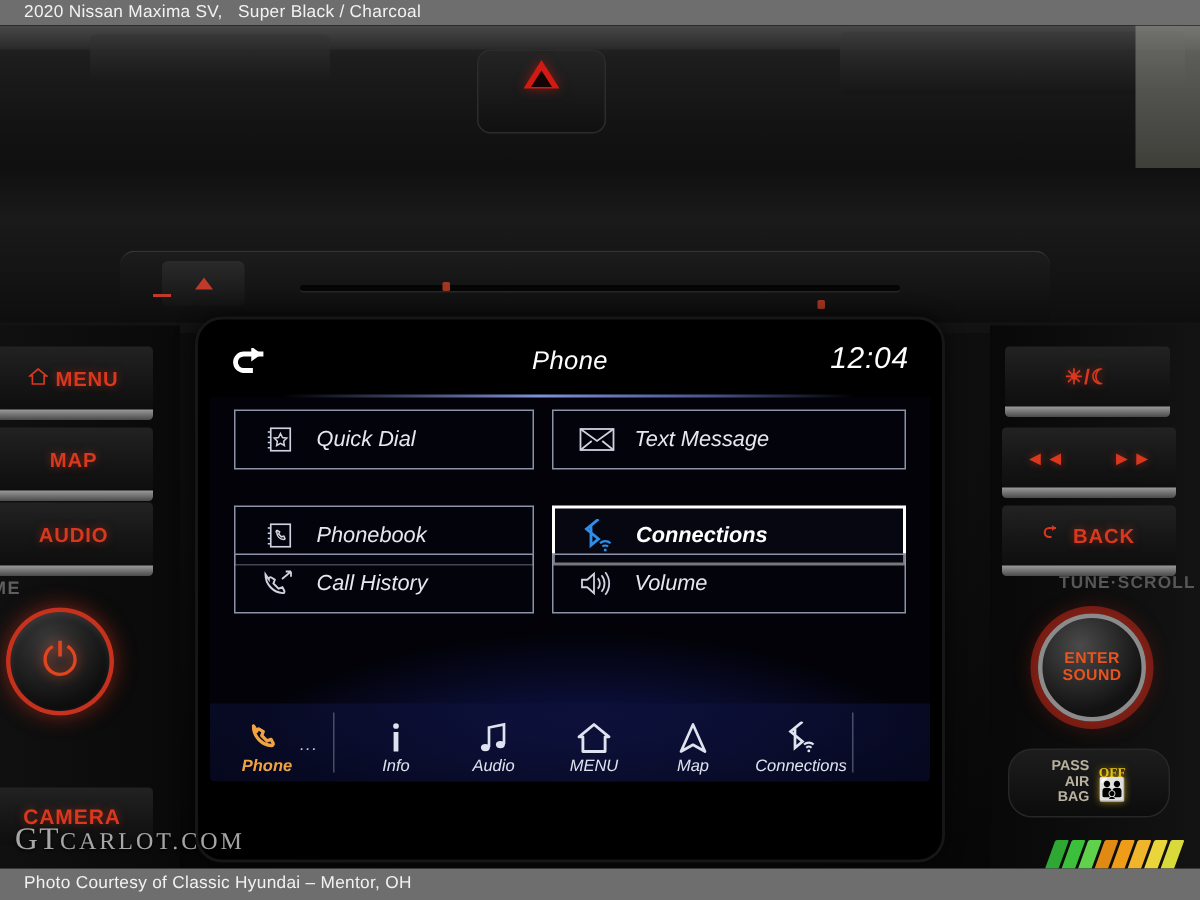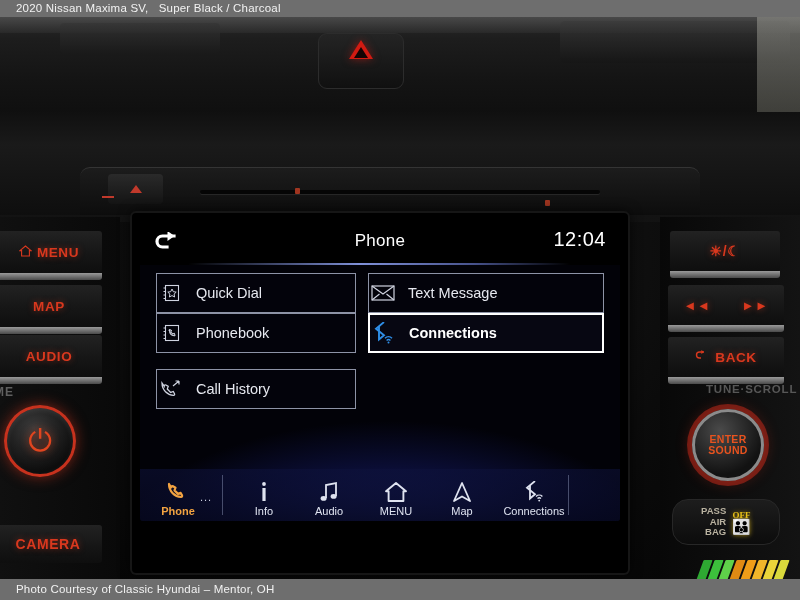--- a/index.html
+++ b/index.html
@@ -135,53 +135,54 @@
     display:flex; align-items:center; justify-content:center; gap:6px;
   }
   .airbag-text { color:#b9b2a0; font-size:9.5px; font-weight:bold; line-height:10.5px; text-align:right; }
   .airbag-ind { color:#e8c018; font-size:9px; font-weight:bold; line-height:10px; text-align:center;
     text-shadow:0 0 5px rgba(232,192,24,.7);font-family:Liberation Serif, serif; }
   .airbag-fig { font-size:15px; line-height:15px; }
 
   
   #screen-bezel {
     position:absolute; top:196px; left:132px; width:496px; height:360px;
-    background:#000; border-radius:4px;
+    background:#000; border-radius:16px;
     box-shadow:0 0 0 2px #161616, 0 0 14px rgba(0,0,0,.9);
+    font-style:italic;
   }
   #screen {
     position:absolute; top:8px; left:8px; width:480px; height:300px;
     background:
       radial-gradient(ellipse 330px 175px at 52% 118%, #2d39a8 0%, #1b2270 32%, #0a0d33 62%, #020208 88%),
       #000;
     border-radius:3px; overflow:hidden; color:#fff;
   }
   .scr-header { position:absolute; top:0; left:0; width:480px; height:44px; background:#000; }
   #back-arrow { position:absolute; top:11px; left:14px; width:26px; height:22px; }
   .scr-title { position:absolute; top:10px; left:0; width:480px; text-align:center;
     font-size:17px; letter-spacing:.3px; }
   .scr-clock { position:absolute; top:7px; right:14px; font-size:20px; letter-spacing:.5px; }
   .hdr-rule { position:absolute; top:42px; left:48px; width:382px; height:2px;
     background:linear-gradient(90deg,rgba(120,140,255,0) 0%,rgba(150,170,255,.85) 45%,rgba(130,150,255,.55) 75%,rgba(120,140,255,0) 100%); }
 
   .grid { position:absolute; top:48px; left:0; width:480px; height:200px; }
   .tile {
     position:absolute; height:40px; border:1px solid #8d93a6;
     background:rgba(5,6,14,.55);
-    display:flex; align-items:center; padding-left:1px; gap:12px;
+    display:flex; align-items:center; padding-left:16px; gap:12px;
     font-size:14.5px; color:#e6e8ef;
   }
   .tile.selected {
     border:2px solid #ffffff; background:rgba(9,10,22,.75);
     font-weight:bold; color:#ffffff;
   }
   .tile .ticon { width:26px; height:24px; display:flex; align-items:center; justify-content:center; flex:0 0 26px; }
   .col-l { left:16px; width:200px; }
   .col-r { left:228px; width:236px; }
-  .row1 { top:4px; } .row2 { top:44px;align-items:center; } .row3 { top:100px; } .row4 { top:148px; }
+  .row1 { top:4px; } .row2 { top:68px;align-items:center; } .row3 { top:100px; } .row4 { top:148px; }
 
   .navbar { position:absolute; bottom:0; left:0; width:480px; height:52px;
     background:linear-gradient(180deg,rgba(14,18,60,.55),rgba(6,8,30,.85)); }
   .nav-item { position:absolute; bottom:4px; width:68px; text-align:center;
     font-size:11px; color:#dfe3f0; }
   .nav-item .nicon { height:24px; display:flex; align-items:flex-end; justify-content:center; margin-bottom:2px; }
   .nav-item.active { color:#f2a341; font-weight:bold; }
   .nav-sep { position:absolute; bottom:6px; width:1px; height:40px; background:rgba(190,200,235,.35); }
   .nav-dots { position:absolute; bottom:18px; left:60px; color:#c9cede; font-size:11px; letter-spacing:1px; }
 
@@ -360,20 +361,29 @@
         <div class="tile col-l row3">
           <span class="ticon">
             <svg width="22" height="20" viewBox="0 0 22 20">
                 <path d="M3 4c0 7 5.5 12 11.5 12.4.9.1 1.4-.8 1-1.6l-1.2-2.3-2.6.9-3.4-3.4.9-2.6L6.9 6c-.8-.5-1.7.2-1.7 1.2z" transform="translate(-1,0)" fill="none" stroke="#cfd3e0" stroke-width="1.3"></path>
                 <path d="M13 7l6-5M19 2h-3.5M19 2v3.5" fill="none" stroke="#cfd3e0" stroke-width="1.2"></path>
               </svg>
           </span>
           <span>Call History</span>
         </div>
 
+        <div class="tile col-r row3">
+          <span class="ticon">
+            <svg width="24" height="18" viewBox="0 0 24 18">
+                <path d="M2 6.5h3.5L10 2.5v13L5.5 11.5H2z" fill="none" stroke="#cfd3e0" stroke-width="1.2"></path>
+                <path d="M12.5 5.5a5 5 0 0 1 0 7M15 3.5a8.5 8.5 0 0 1 0 11M17.5 1.5a12 12 0 0 1 0 15" fill="none" stroke="#cfd3e0" stroke-width="1.2"></path>
+              </svg>
+          </span>
+          <span>Volume</span>
+        </div>
 
       </div>
 
       <div class="navbar">
         <div class="nav-item active" style="left:4px;">
           <div class="nicon">
             <svg width="22" height="22" viewBox="0 0 22 22">
                 <path d="M3 4c0 7.5 5.8 12.6 12 13 .9.1 1.4-.8 1-1.7l-1.3-2.4-2.7 1-3.5-3.5 1-2.7L7 6.2C6.2 5.7 5.2 6.4 5.2 7.5z" transform="translate(-1,-1)" fill="none" stroke="#f2a341" stroke-width="2.2" stroke-linejoin="round"></path>
               </svg>
           </div>
@@ -432,20 +442,23 @@
           </div>
           <div>Connections</div>
         </div>
 
         <div class="nav-sep" style="left:428px;"></div>
       </div>
 
     </div>
   </div>
 
+  <div id="watermark">
+    <span>GT</span><span class="sm">CARLOT.COM</span>
+  </div>
   <div id="colorbars">
     <i style="background:#2ea832"></i>
       <i style="background:#3cc03c"></i>
       <i style="background:#5fd14a"></i>
     <i style="background:#e08a14"></i>
       <i style="background:#ef9d19"></i>
       <i style="background:#f0b52a"></i>
     <i style="background:#ead53a"></i>
       <i style="background:#d9d93c"></i>
   </div>

